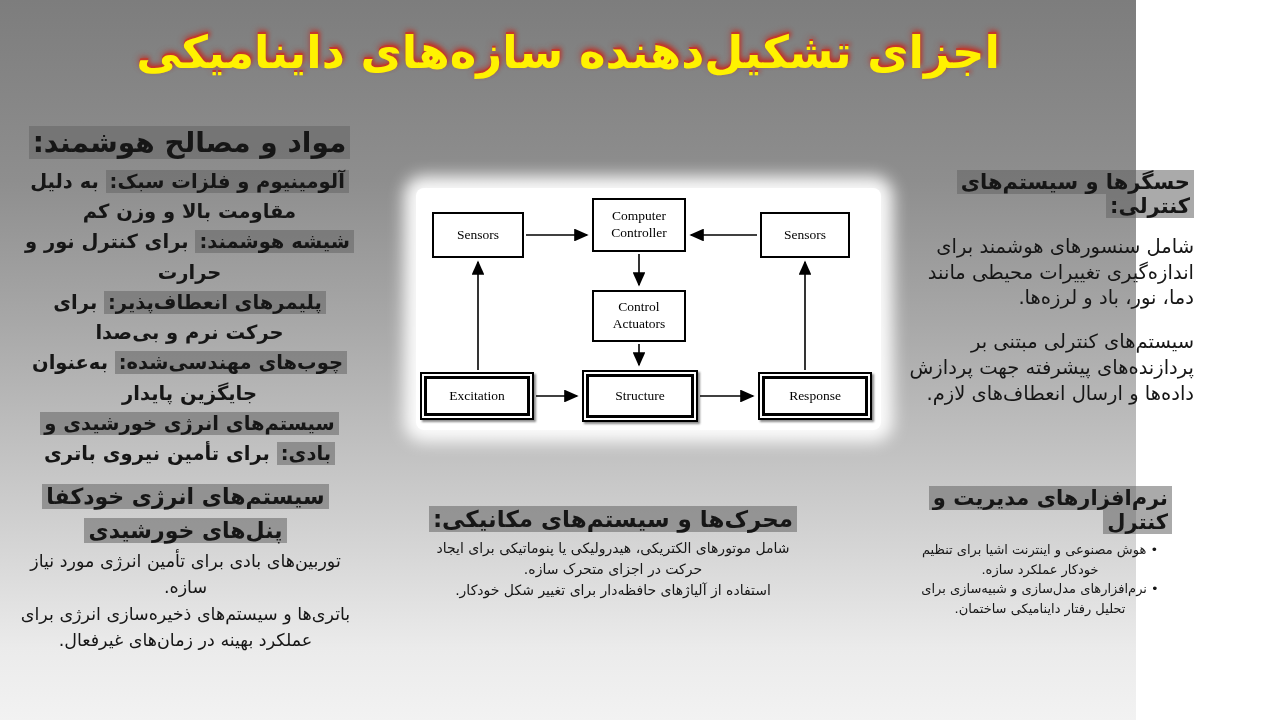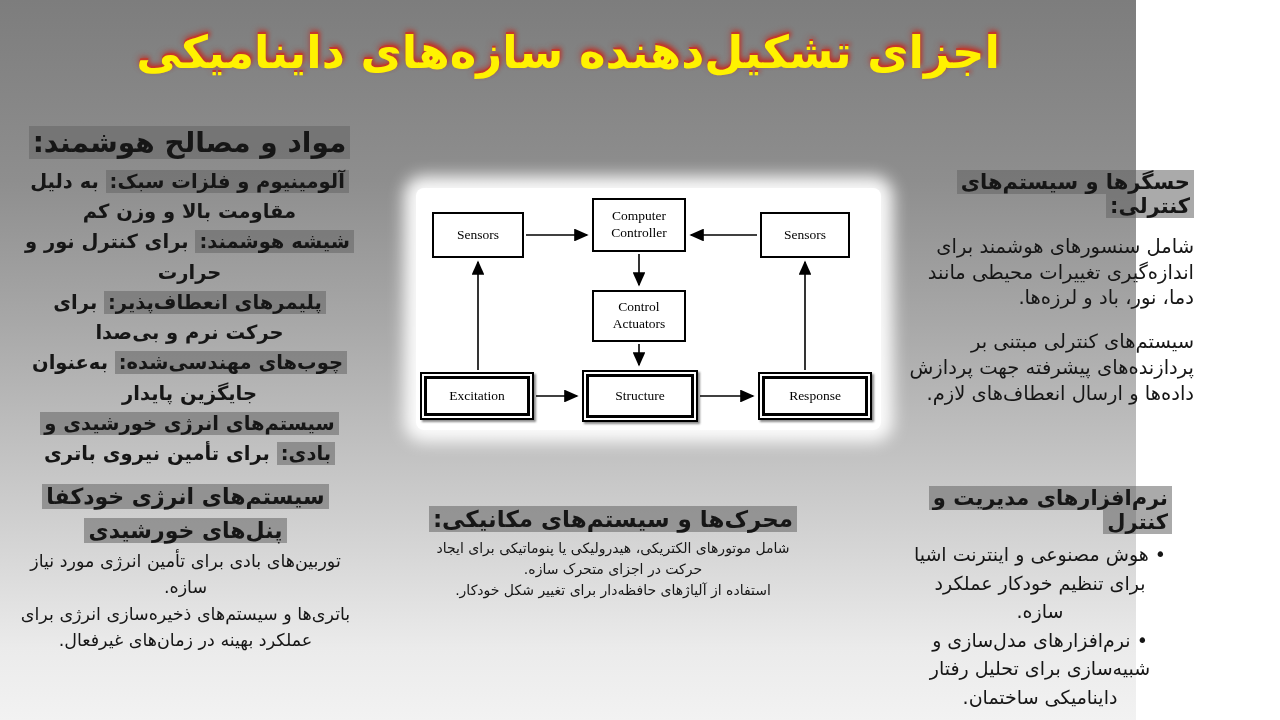--- a/index.html
+++ b/index.html
@@ -32,21 +32,21 @@
   .bl-block { left:18px; top:480px; width:335px; text-align:center; }
   .bl-block .hdr { font-size:22px; line-height:1.55; }
   .bl-block .para { font-size:17.5px; line-height:1.5; }
 
   .bc-block { left:428px; top:486px; width:370px; text-align:center;margin-top:20px; }
   .bc-block .hdr { font-size:23px; margin-bottom:6px; }
   .bc-block .para { font-size:14px; line-height:1.5; }
 
   .br-block { left:876px; top:486px; width:296px; text-align:right; }
   .br-block .hdr { font-size:21px; margin-bottom:6px; }
-  .br-block .para { font-size:19px; line-height:1.5; text-align:center;margin-left:32px; }
+  .br-block .para { font-size:13px; line-height:1.5; text-align:center;margin-left:32px; }
 
   
   .diagram-panel { position:absolute; left:416px; top:188px; width:465px; height:242px;
                    background:#fff; border-radius:8px;
                    box-shadow:0 0 16px 12px rgba(255,255,255,.95); }
   .arrows { position:absolute; left:0; top:0; width:465px; height:242px; }
   .dbox { position:absolute; background:#fff; border:2px solid #000;
           display:flex; align-items:center; justify-content:center; text-align:center;
           font-family:"Liberation Serif","DejaVu Serif",serif; font-size:13.5px;
           color:#000; line-height:1.25; padding:12px; direction:ltr; }

